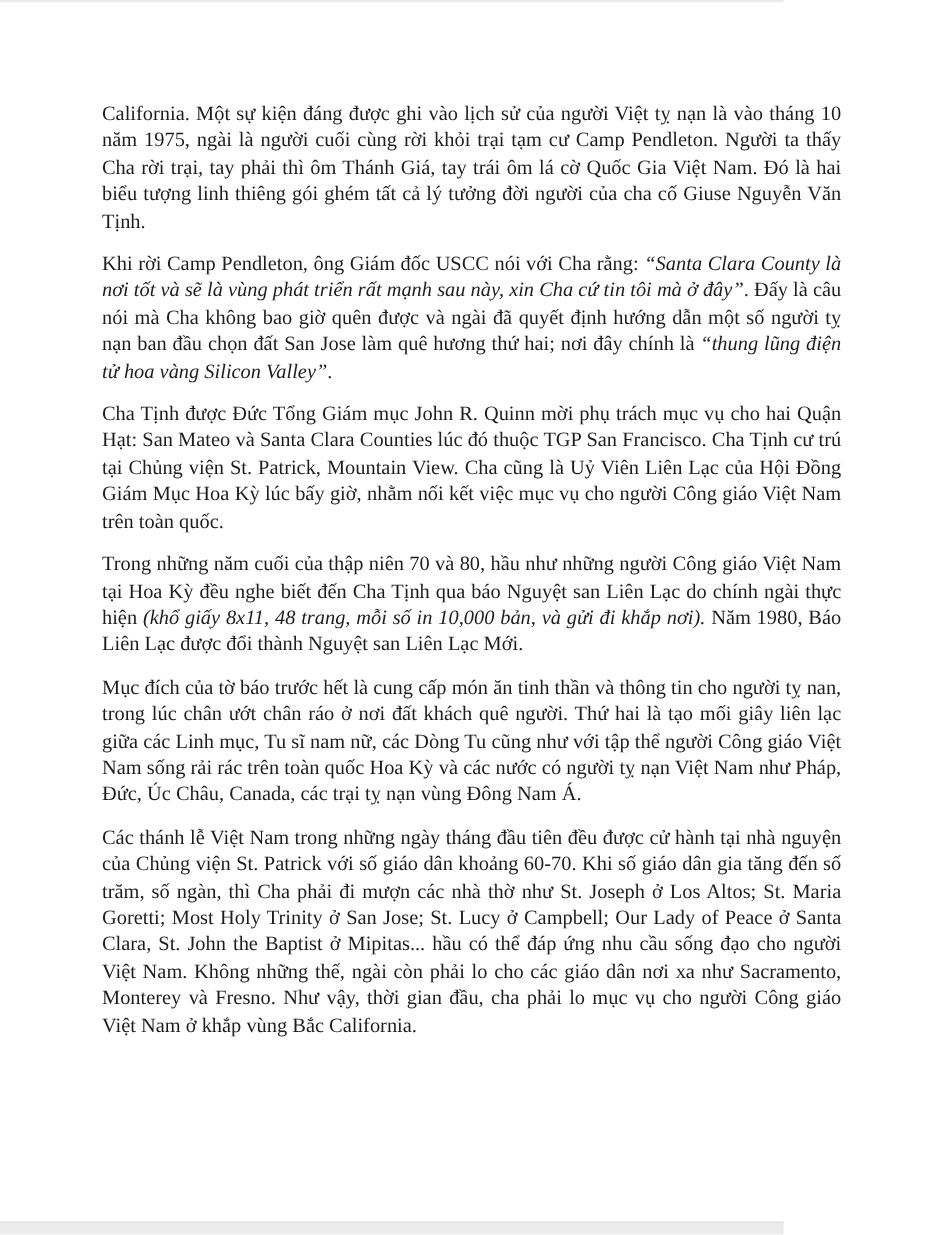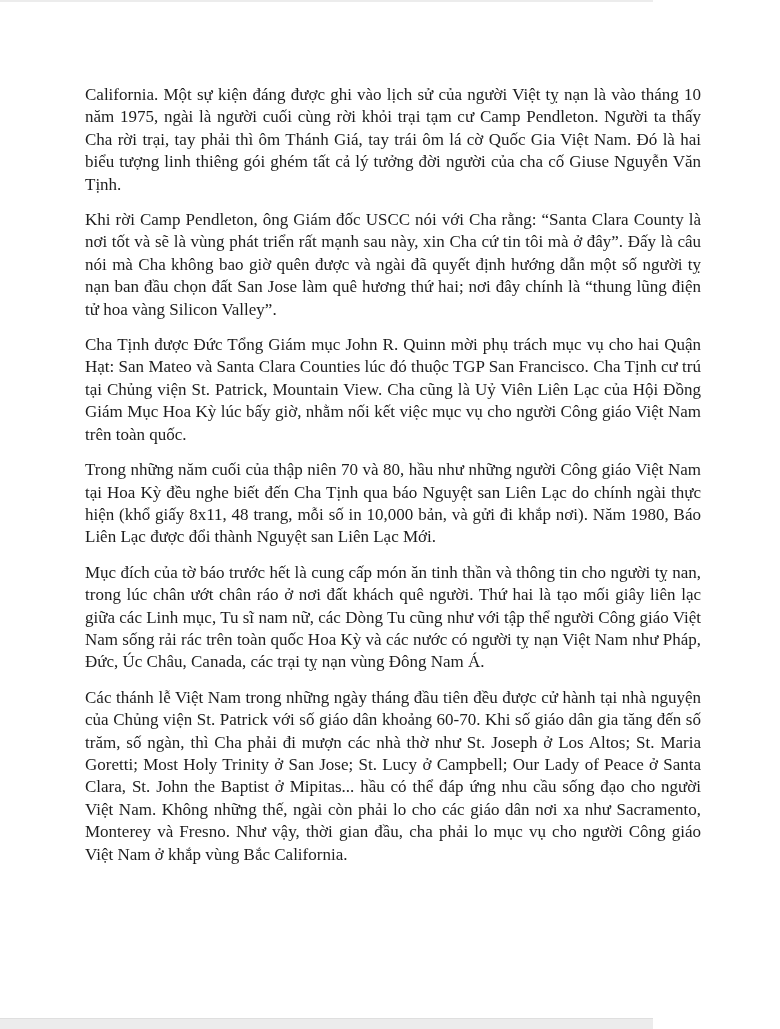--- a/index.html
+++ b/index.html
@@ -42,21 +42,21 @@
     font-family: "Liberation Serif", "DejaVu Serif", serif;
     font-size: 17px;
     line-height: 22.4px;
     color: var(--text-color);
     text-align: justify;
   }
   .para {
     margin-bottom: 13px;
   }
   .run-normal { font-style: normal; font-weight: normal; }
-  .run-italic { font-weight: normal; }
+  .run-italic { font-style: italic; font-weight: normal; }
   .run-bold   { font-style: normal; font-weight: normal; }
 </style>
 </head>
 <body>
 
 <div class="scan-page">
   <div class="scan-top-edge"></div>
   <div class="text-block">
       <p class="para"><span class="run-normal">California. Một sự kiện đáng được ghi vào lịch sử của người Việt tỵ nạn là vào tháng 10 năm 1975, ngài là người cuối cùng rời khỏi trại tạm cư Camp Pendleton. Người ta thấy Cha rời trại, tay phải thì ôm Thánh Giá, tay trái ôm lá cờ Quốc Gia Việt Nam. Đó là hai biểu tượng linh thiêng gói ghém tất cả lý tưởng đời người của cha cố Giuse Nguyễn Văn Tịnh.</span></p>
       <p class="para"><span class="run-normal">Khi rời Camp Pendleton, ông Giám đốc USCC nói với Cha rằng: </span><span class="run-italic">“Santa Clara County là nơi tốt và sẽ là vùng phát triển rất mạnh sau này, xin Cha cứ tin tôi mà ở đây”</span><span class="run-normal">. Đấy là câu nói mà Cha không bao giờ quên được và ngài đã quyết định hướng dẫn một số người tỵ nạn ban đầu chọn đất San Jose làm quê hương thứ hai; nơi đây chính là </span><span class="run-italic">“thung lũng điện tử hoa vàng Silicon Valley”</span><span class="run-normal">.</span></p>

